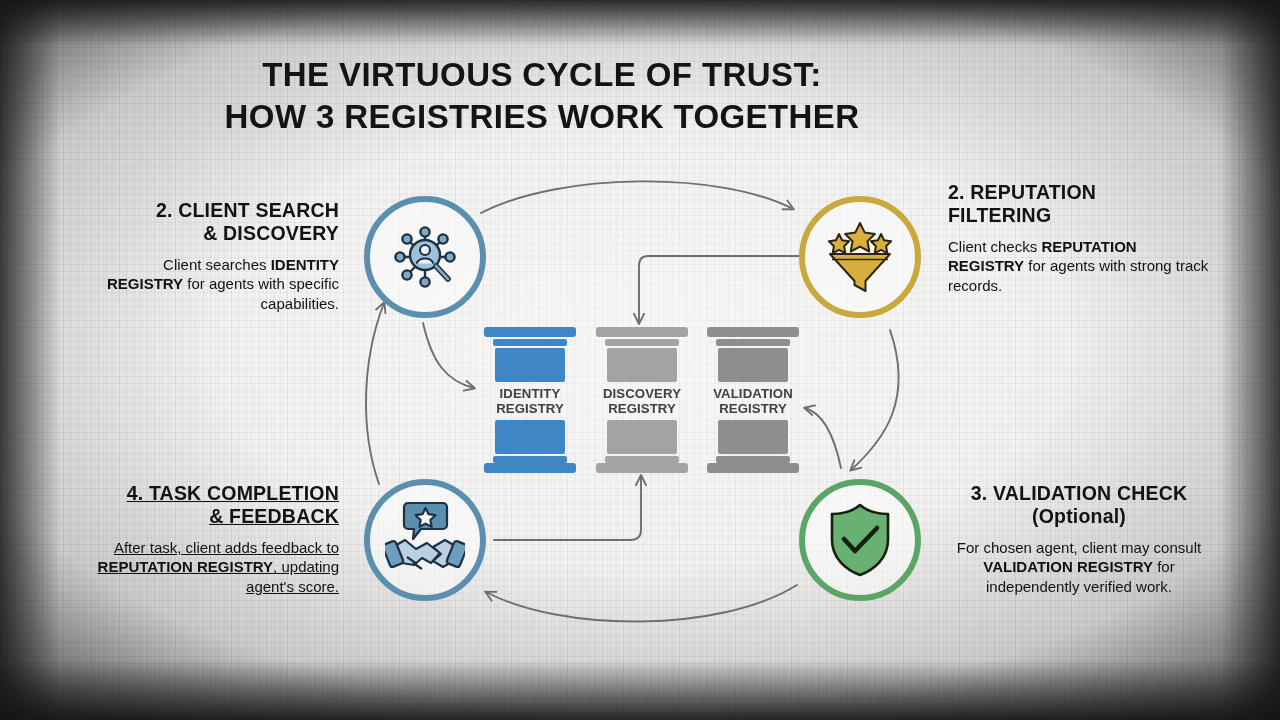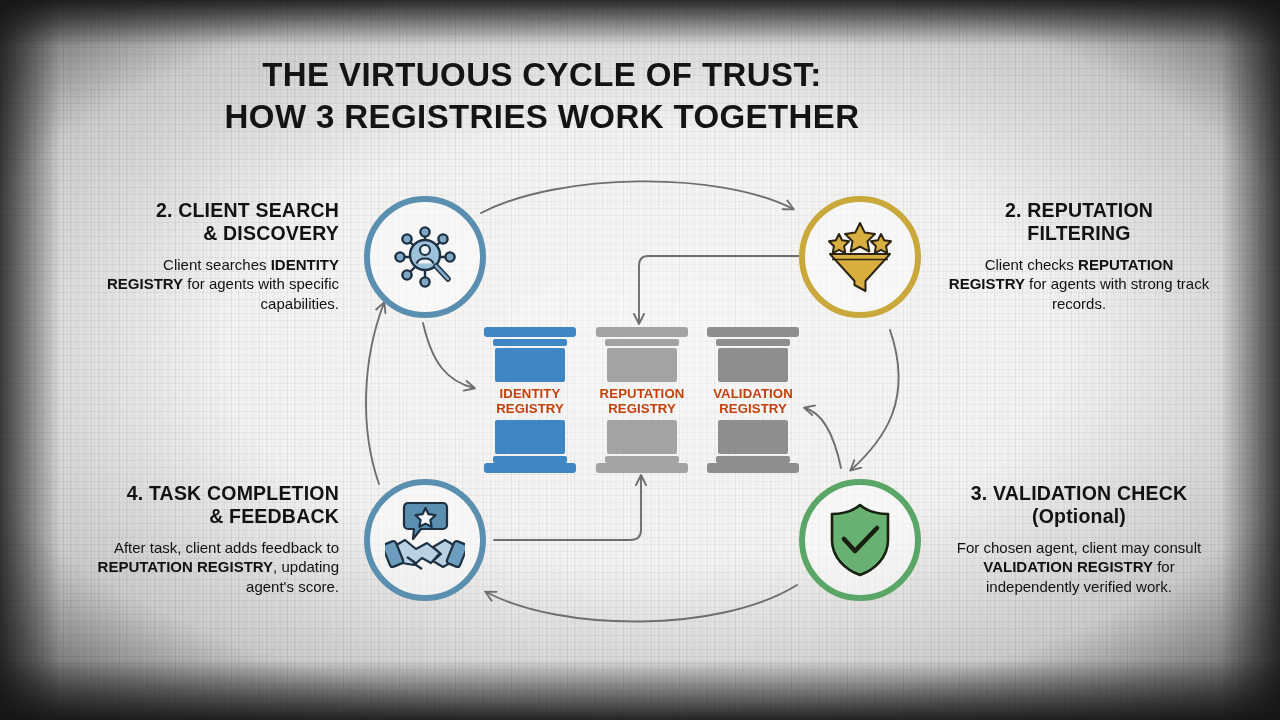--- a/index.html
+++ b/index.html
@@ -90,33 +90,33 @@
   .step h3 {
     font-size:19.5px; font-weight:bold; line-height:1.2;
     letter-spacing:.2px; margin-bottom:9px;
   }
   .step p {
     font-size:15px; line-height:1.31; font-weight:400;
   }
   .step b { font-weight:bold; }
 
   #step1 { left:96px;  top:199px; width:243px; text-align:right; }
-  #step2 { left:948px; top:199px; width:262px; text-align:center;  }
+  #step2 { left:948px; top:181px; width:262px; text-align:left;  }
   #step3 { left:948px; top:482px; width:262px; text-align:center;  }
-  #step4 { left:76px;  top:482px; width:263px; text-align:right; }
+  #step4 { left:76px;  top:482px; width:263px; text-align:right;text-decoration:underline; }
 
   
   .pillar { position:absolute; width:96px; text-align:center; }
   #pillar1 { left:482px; top:327px; }
   #pillar2 { left:594px; top:327px; }
   #pillar3 { left:705px; top:327px; }
   .pillar .plabel {
     position:relative; z-index:3;
     font-size:13.2px; font-weight:bold; line-height:1.17;
-    color:#c2410c; letter-spacing:.1px;
+    color:#404040; letter-spacing:.1px;
     margin:4px 0 3px;
   }
   .pcap  { height:10px; border-radius:3px; margin:0 auto; }
   .pneck { height:7px;  border-radius:2px; margin:2px auto 0; }
   .pbody { height:34px; border-radius:2px; margin:2px auto 0; }
   .pillar .top .pcap  { width:92px; }
   .pillar .top .pneck { width:74px; }
   .pillar .top .pbody { width:70px; }
   .pillar .bot { margin-top:2px; }
   .pillar .bot .pbody { width:70px; }
@@ -278,21 +278,21 @@
   </div>
 </div>
 
 <div class="pillar" id="pillar2">
   <div class="top">
     <div class="pcap" style="background: rgb(163, 163, 163);"></div>
     <div class="pneck" style="background: rgb(163, 163, 163);"></div>
     <div class="pbody" style="background: rgb(163, 163, 163);"></div>
   </div>
   <div class="plabel">
-    <span>REPUTATION</span><br>
+    <span>DISCOVERY</span><br>
     <span>REGISTRY</span>
   </div>
   <div class="bot">
     <div class="pbody" style="background: rgb(163, 163, 163);"></div>
     <div class="pneck" style="background: rgb(163, 163, 163);"></div>
     <div class="pcap" style="background: rgb(163, 163, 163);"></div>
   </div>
 </div>
 
 <div class="pillar" id="pillar3">

